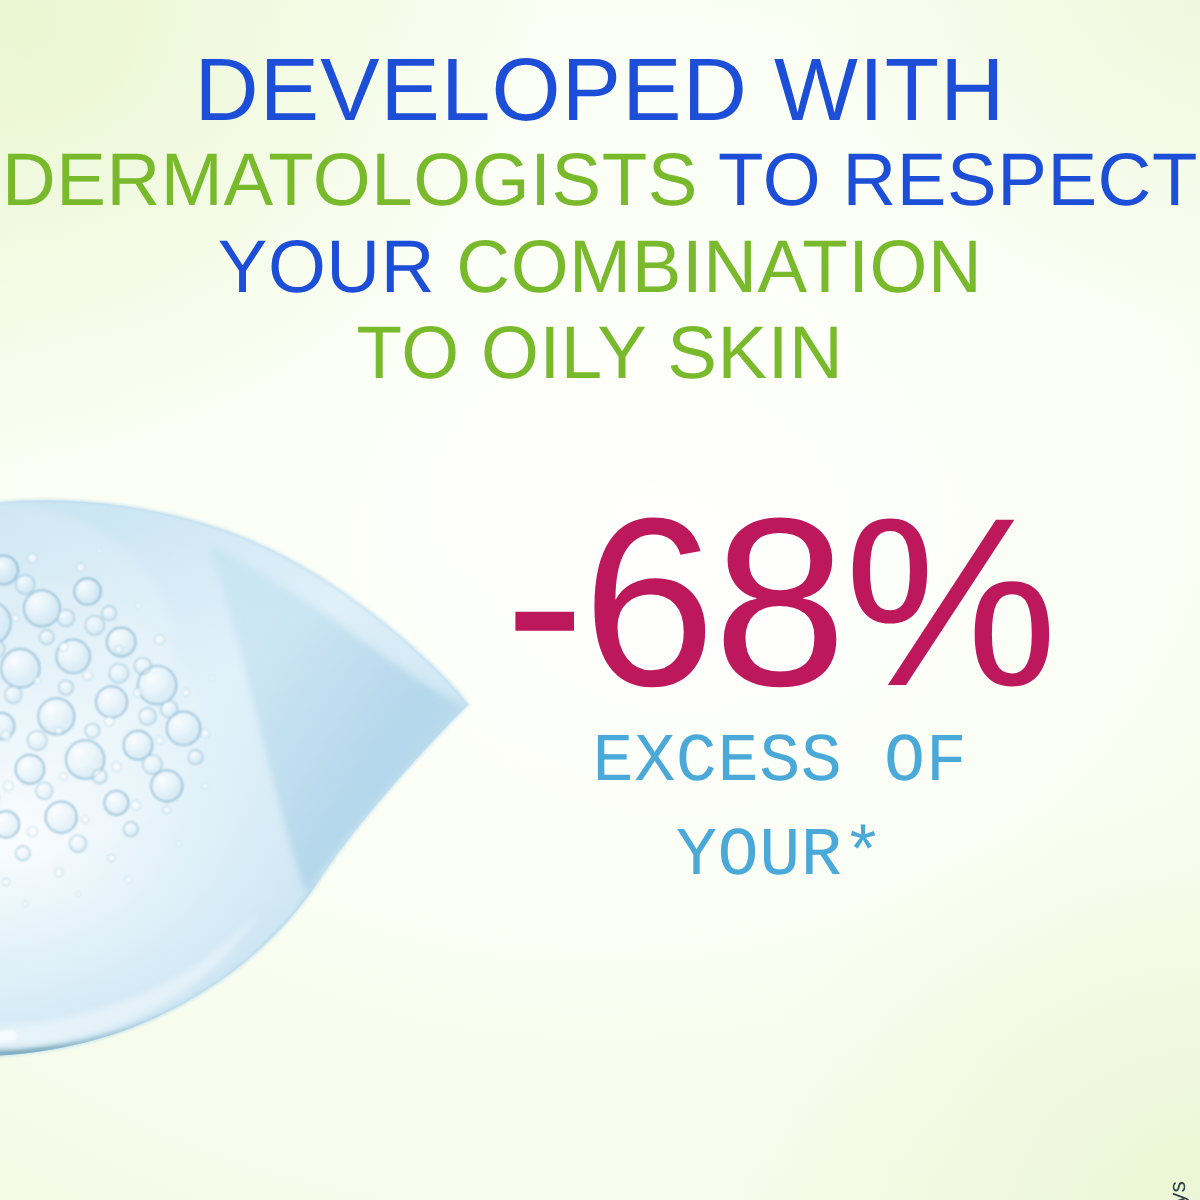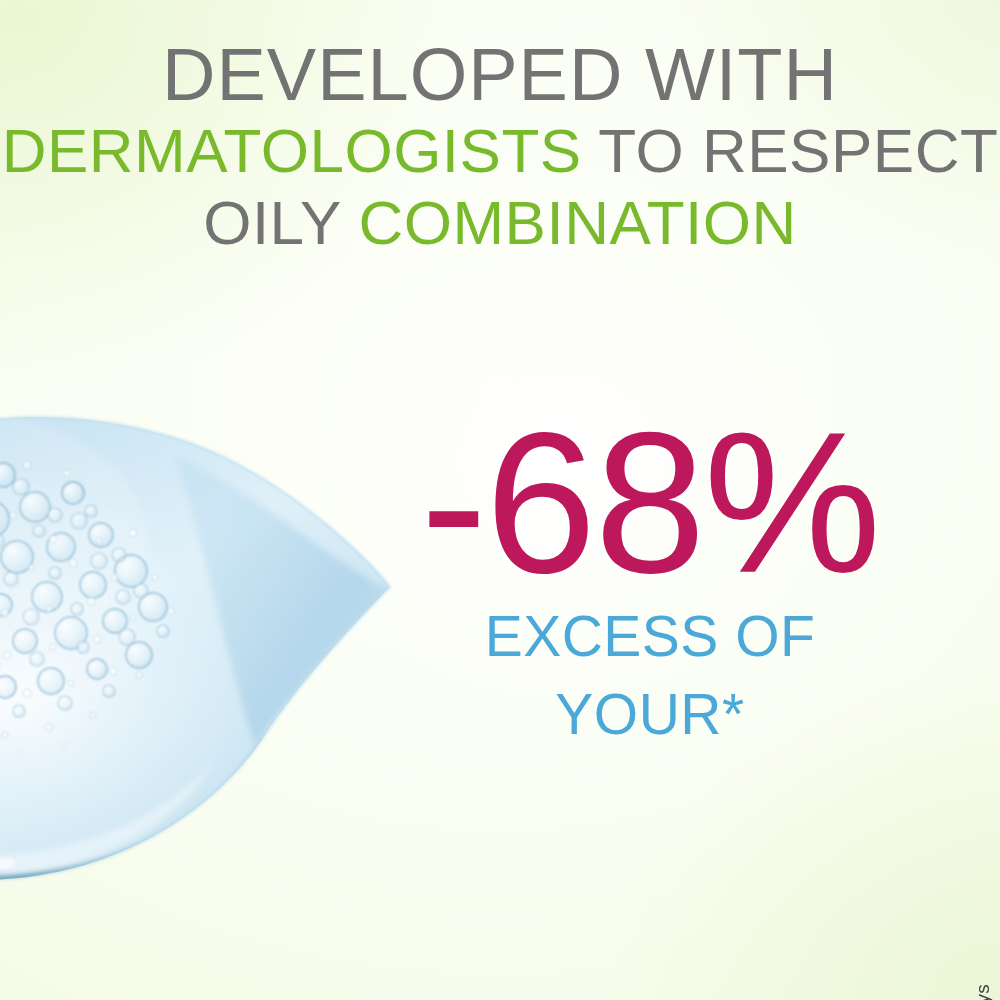--- a/index.html
+++ b/index.html
@@ -72,21 +72,21 @@
   }
   .hl-3 {
     font-size: 62px;
     letter-spacing: .5px;
     margin-bottom: 10px;
   }
   .hl-4 {
     font-size: 62px;
     letter-spacing: .5px;
   }
-  .ink-dark { color: #737373; }
+  .ink-dark { color: #1d4ed8; }
   .ink-green { color: #79ba2c; }
 
   
   .stat-block {
     position: absolute;
     left: 390px;
     top: 415px;
     width: 520px;
     text-align: center;
   }
@@ -101,20 +101,21 @@
   }
   .stat-caption {
     display: block;
     font-size: 57px;
     line-height: 1.12;
     font-weight: 400;
     color: #4aa9d8;
     letter-spacing: .5px;
     margin-top: 14px;
     white-space: nowrap;
+    font-family: Liberation Mono, monospace;
   }
 
   
   .footnote {
     position: absolute;
     right: 6px;
     bottom: 16px;
     transform-origin: 100% 100%;
     transform: rotate(-90deg) translateX(0);
     white-space: nowrap;
@@ -402,22 +403,23 @@
                C 300,465 400,395 450,320
                C 480,274 530,218 575,172 Z" fill="none" stroke="#bcdcee" stroke-width="3" opacity="0.5" filter="url(#tinyBlur)"></path>
     </svg>
   </div>
 
   <div class="headline">
     <span class="hl-line hl-1 ink-dark">DEVELOPED WITH</span>
 
     <span class="hl-line hl-2"><span class="ink-green">DERMATOLOGISTS</span><span class="ink-dark"> TO RESPECT</span></span>
 
-    <span class="hl-line hl-3"><span class="ink-dark">OILY </span><span class="ink-green">COMBINATION</span></span>
-
+    <span class="hl-line hl-3"><span class="ink-dark">YOUR </span><span class="ink-green">COMBINATION</span></span>
+
+    <span class="hl-line hl-4 ink-green">TO OILY SKIN</span>
   </div>
 
   <div class="stat-block">
     <span class="stat-number">-68%</span>
     <span class="stat-caption">EXCESS OF</span>
     <span class="stat-caption">YOUR*</span>
   </div>
 
   <div class="footnote">*Sebumetry test on 20 volunteers 28 days</div>
 

